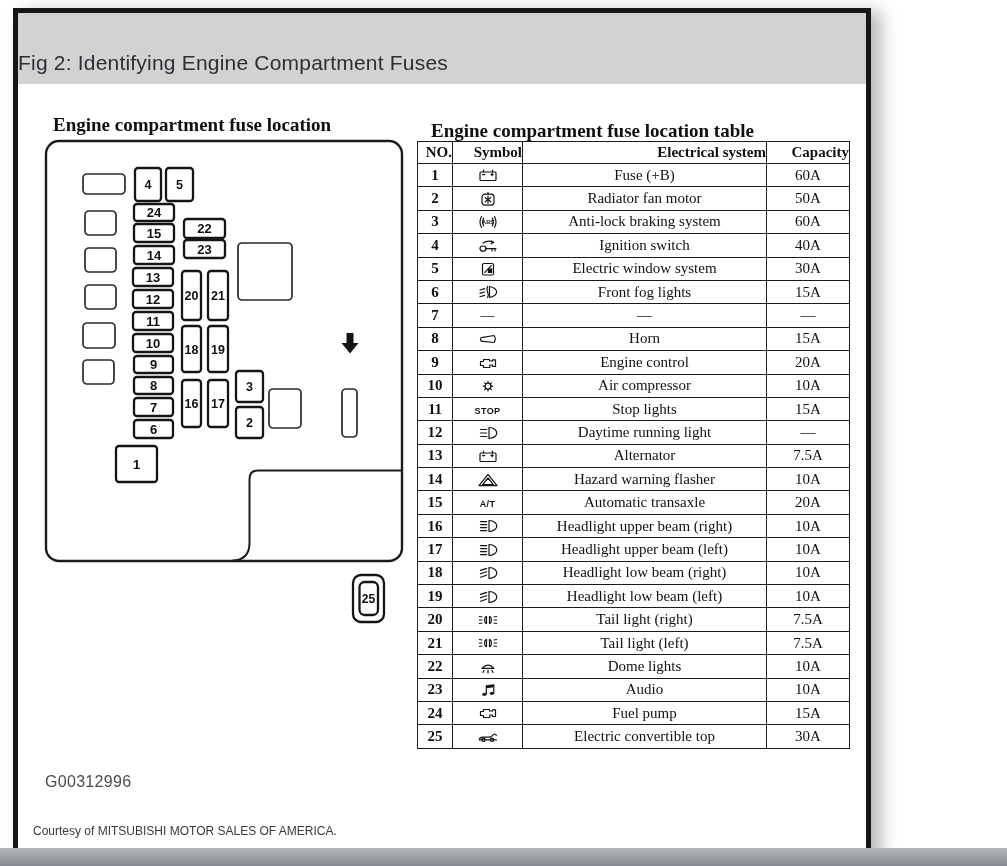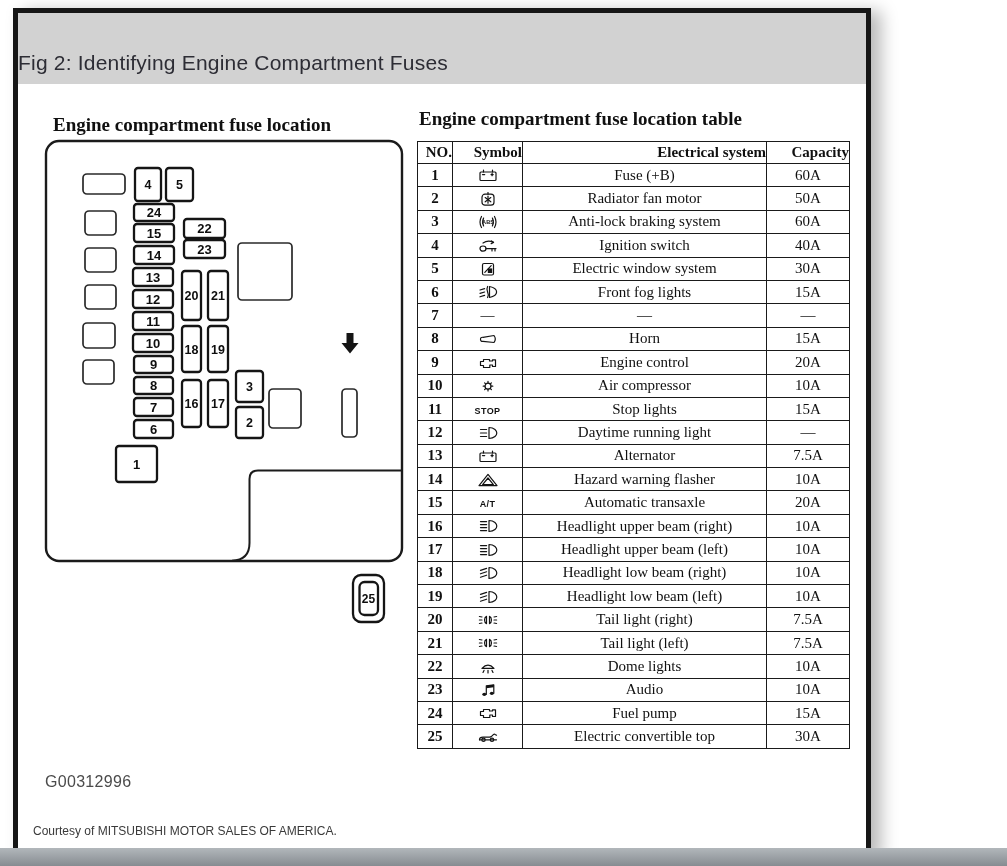--- a/index.html
+++ b/index.html
@@ -6,21 +6,21 @@
   .canvas{position:relative;width:1007px;height:866px;background:#ffffff;overflow:hidden;
           font-family:"Liberation Sans",sans-serif;}
   .page{position:absolute;left:13px;top:8px;width:848px;height:845px;background:#ffffff;
         border:5px solid #161616;border-bottom:none;
         box-shadow:10px 3px 16px rgba(0,0,0,.28);}
   .titlebar{position:absolute;left:0;top:0;width:100%;height:71px;background:#d2d2d2;
             box-sizing:border-box;display:flex;align-items:flex-end;padding:0 0 9px 0;}
   .titlebar span{font-size:21px;color:#2d2d35;letter-spacing:.2px;}
   .h-diagram{position:absolute;left:27px;top:93px;margin:8px;
              font:bold 19px "Liberation Serif",serif;color:#101010;}
-  .h-table{position:absolute;left:401px;top:95px;margin:0;
+  .h-table{position:absolute;left:401px;top:95px;margin:12px;
            font:bold 19px "Liberation Serif",serif;color:#101010;}
   #fuse-diagram{position:absolute;left:22px;top:122px;}
   #fuse-diagram .outline{fill:none;stroke:#1b1b1b;stroke-width:2.4px;}
   #fuse-diagram .step{fill:none;stroke:#1b1b1b;stroke-width:2px;}
   #fuse-diagram rect.bold{fill:#ffffff;stroke:#151515;stroke-width:2.3px;}
   #fuse-diagram rect.thin{fill:#ffffff;stroke:#2a2a2a;stroke-width:1.7px;}
   #fuse-diagram text{fill:#0e0e0e;font-family:"Liberation Sans",sans-serif;font-weight:bold;}
   #fuse-table{position:absolute;left:399px;top:128px;width:432px;table-layout:fixed;
               border-collapse:collapse;font-family:"Liberation Serif",serif;color:#101010;}
   #fuse-table th{border:1.6px solid #1a1a1a;height:21px;padding:0;

